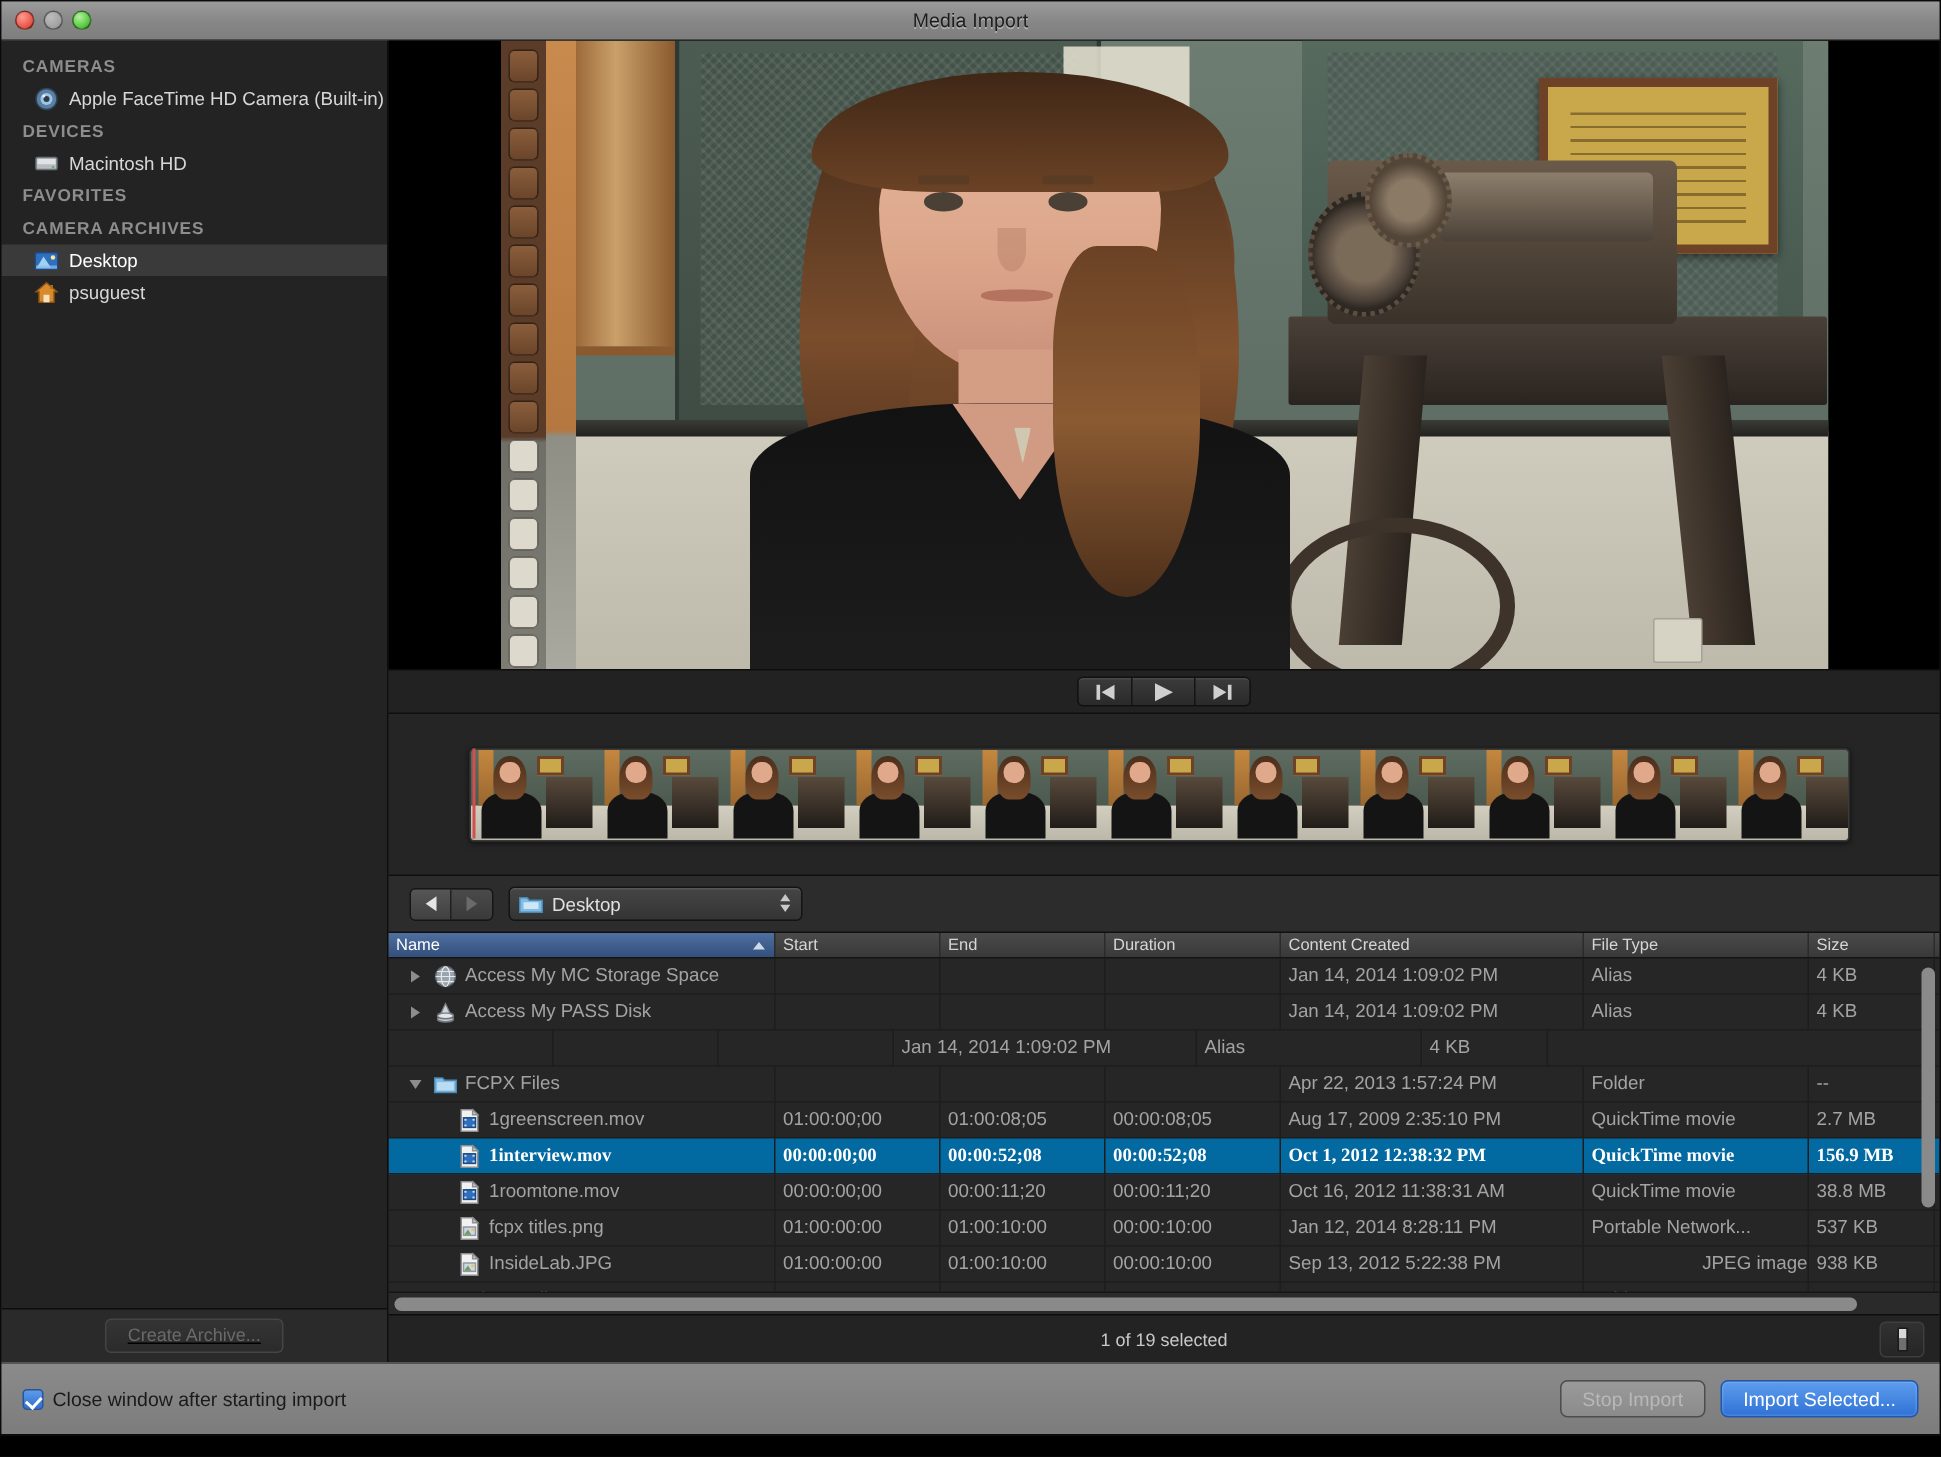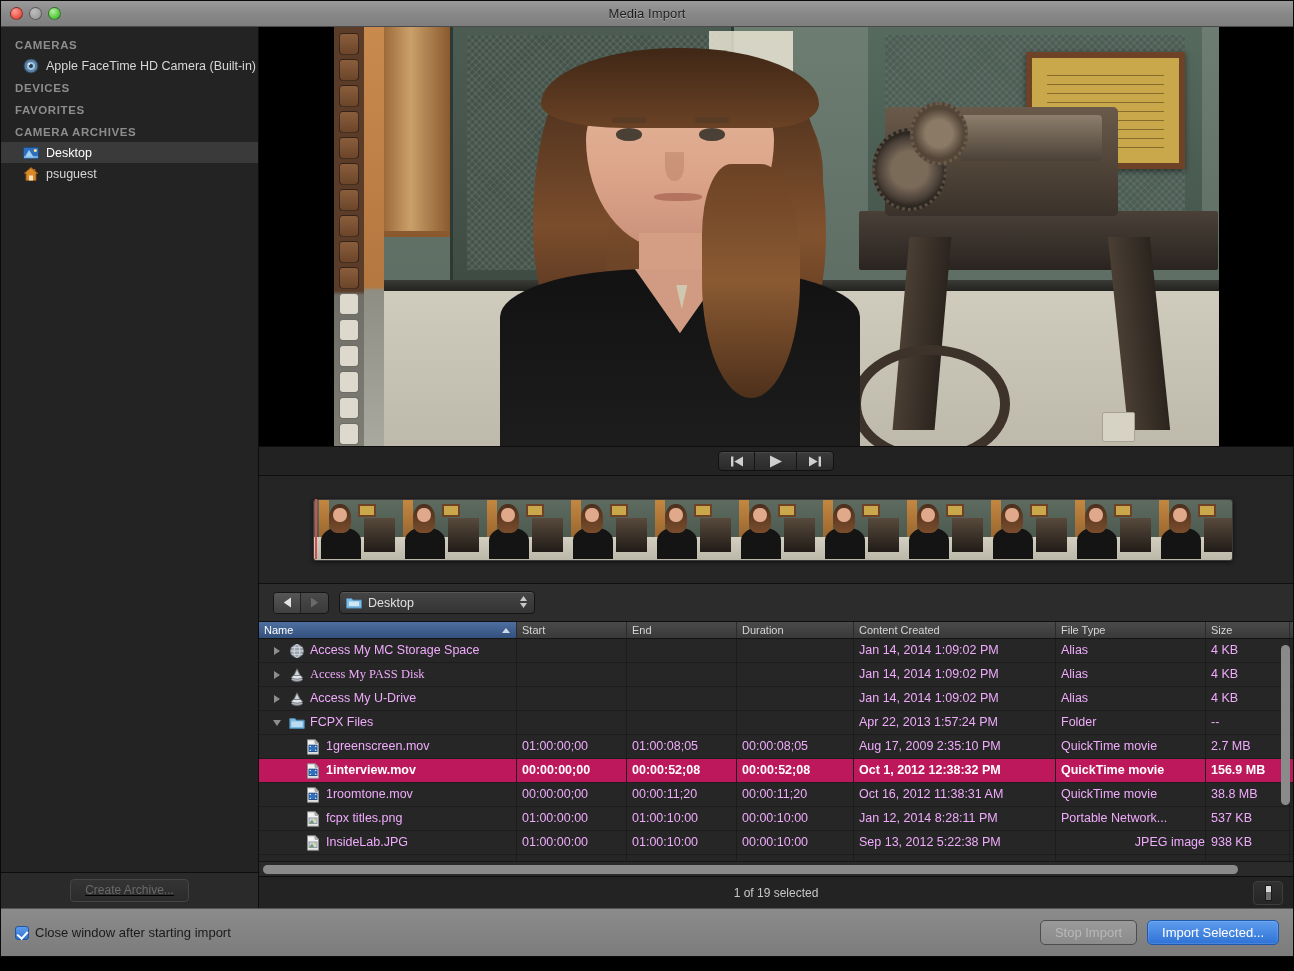--- a/index.html
+++ b/index.html
@@ -294,22 +294,22 @@
   .th { font-size: 11px; color: #d5d5d5; line-height: 16px;
     padding-left: 5px; border-right: 1px solid #2b2b2b;
     overflow: hidden; white-space: nowrap; position: relative; }
   .th.sorted { background: linear-gradient(to bottom,#4e6fa0,#33507c); color:#fff; }
   .th .sortarrow { position: absolute; right: 6px; top: 6px;
     width:0;height:0;border-left:4px solid transparent;border-right:4px solid transparent;
     border-bottom: 5px solid #cdd9e8; }
   #tbody-scroll { flex: 1 1 auto; position: relative; overflow: hidden; }
   #tbody { position: absolute; left:0; top:0; right: 0; }
   .row { display: flex; height: 24px; border-bottom: 1px solid #1d1d1d;
-    align-items: center; font-size: 12.5px; color: #f0abfc; }
-  .row.sel { background: #be185d; color: #fff; font-weight: bold; }
+    align-items: center; font-size: 12.5px; color: #a3a3a3; }
+  .row.sel { background: #0369a1; color: #fff; font-weight: bold; font-family: Liberation Serif, serif; }
   .cell { padding-left: 5px; border-right: 1px solid #1d1d1d; height: 24px;
     line-height: 23px; overflow: hidden; white-space: nowrap; }
   .cell.name { display: flex; align-items: center; gap: 5px; padding-left: 0; }
   .tri { width: 14px; flex: 0 0 14px; display:flex; align-items:center; justify-content:center; }
   .tri i { display:block; width:0;height:0;
     border-top:4.5px solid transparent;border-bottom:4.5px solid transparent;
     border-left:6px solid #8d8d8d; }
   .tri.open i { border-left:4.5px solid transparent;border-right:4.5px solid transparent;
     border-top:6px solid #8d8d8d; border-bottom:none; }
   .ricon { width: 16px; height: 16px; flex: 0 0 16px; }
@@ -374,20 +374,28 @@
           <div class="sb-item">
             <svg width="16" height="16" viewBox="0 0 16 16" class="sb-ico">
               <circle cx="8" cy="8" r="7" fill="#5b7fa3" stroke="#2c4257"></circle>
               <circle cx="8" cy="8" r="4" fill="#9ec6e2"></circle>
               <circle cx="8" cy="8" r="2" fill="#2a3c4c"></circle>
               <circle cx="6.2" cy="6" r="1" fill="#ffffff" opacity=".8"></circle>
             </svg>
             <span>Apple FaceTime HD Camera (Built-in)</span>
           </div>
           <div class="sb-head">DEVICES</div>
+          <div class="sb-item">
+            <svg width="16" height="16" viewBox="0 0 16 16" class="sb-ico">
+              <rect x="1" y="4" width="14" height="8" rx="1.2" fill="#b9bdc2" stroke="#6e737a"></rect>
+              <rect x="2" y="5" width="12" height="3.5" fill="#dfe3e7"></rect>
+              <circle cx="12.4" cy="10.4" r="0.9" fill="#61b25c"></circle>
+            </svg>
+            <span>Macintosh HD</span>
+          </div>
           <div class="sb-head">FAVORITES</div>
           <div class="sb-head">CAMERA ARCHIVES</div>
           <div class="sb-item sel">
             <svg width="16" height="16" viewBox="0 0 16 16" class="sb-ico">
               <rect x="0.5" y="2.5" width="15" height="11" rx="1.2" fill="#2f6fbe" stroke="#1d4b86"></rect>
               <polygon points="1.5,12.5 6,5 11,12.5" fill="#9fd1f2"></polygon>
               <circle cx="12.3" cy="5.6" r="1.5" fill="#ffe98a"></circle>
               <rect x="1" y="11" width="14" height="2.2" fill="#8fc0e8" opacity=".7"></rect>
             </svg>
             <span>Desktop</span>
@@ -669,54 +677,41 @@
                   <span>Access My MC Storage Space</span>
                 </div>
                 <div class="cell" style="width: 110px; flex: 0 0 110px;"></div>
                 <div class="cell" style="width: 110px; flex: 0 0 110px;"></div>
                 <div class="cell" style="width: 117px; flex: 0 0 117px;"></div>
                 <div class="cell" style="width: 202px; flex: 0 0 202px;">Jan 14, 2014 1:09:02 PM</div>
                 <div class="cell" style="width: 150px; flex: 0 0 150px;">Alias</div>
                 <div class="cell" style="width: 84px; flex: 0 0 84px;">4 KB</div>
               </div>
               <div class="row">
-                <div class="cell name" style="width: 258px; flex: 0 0 258px; font-family: Liberation Serif, serif;">
+                <div class="cell name" style="width: 258px; flex: 0 0 258px;">
                   <span style="width: 6px; flex: 0 0 6px;"></span>
                   <span class="tri">
                     <i></i>
                   </span>
                   <svg width="16" height="16" viewBox="0 0 16 16" class="ricon">
                     <ellipse cx="8" cy="12.3" rx="5.3" ry="2" fill="#c3c9ce" stroke="#70777e"></ellipse>
                     <ellipse cx="8" cy="10.2" rx="5.3" ry="2" fill="#e2e6ea" stroke="#70777e"></ellipse>
                     <polygon points="8,1.2 11.6,8.6 4.4,8.6" fill="#7d858d"></polygon>
                     <polygon points="8,3.2 10.3,8 5.7,8" fill="#cfd4d9"></polygon>
                   </svg>
                   <span>Access My PASS Disk</span>
                 </div>
                 <div class="cell" style="width: 110px; flex: 0 0 110px;"></div>
                 <div class="cell" style="width: 110px; flex: 0 0 110px;"></div>
                 <div class="cell" style="width: 117px; flex: 0 0 117px;"></div>
                 <div class="cell" style="width: 202px; flex: 0 0 202px;">Jan 14, 2014 1:09:02 PM</div>
                 <div class="cell" style="width: 150px; flex: 0 0 150px;">Alias</div>
                 <div class="cell" style="width: 84px; flex: 0 0 84px;">4 KB</div>
               </div>
               <div class="row">
-                <div class="cell name" style="width: 258px; flex: 0 0 258px;">
-                  <span style="width: 6px; flex: 0 0 6px;"></span>
-                  <span class="tri">
-                    <i></i>
-                  </span>
-                  <svg width="16" height="16" viewBox="0 0 16 16" class="ricon">
-                    <ellipse cx="8" cy="12.3" rx="5.3" ry="2" fill="#c3c9ce" stroke="#70777e"></ellipse>
-                    <ellipse cx="8" cy="10.2" rx="5.3" ry="2" fill="#e2e6ea" stroke="#70777e"></ellipse>
-                    <polygon points="8,1.2 11.6,8.6 4.4,8.6" fill="#7d858d"></polygon>
-                    <polygon points="8,3.2 10.3,8 5.7,8" fill="#cfd4d9"></polygon>
-                  </svg>
-                  <span>Access My U-Drive</span>
-                </div>
                 <div class="cell" style="width: 110px; flex: 0 0 110px;"></div>
                 <div class="cell" style="width: 110px; flex: 0 0 110px;"></div>
                 <div class="cell" style="width: 117px; flex: 0 0 117px;"></div>
                 <div class="cell" style="width: 202px; flex: 0 0 202px;">Jan 14, 2014 1:09:02 PM</div>
                 <div class="cell" style="width: 150px; flex: 0 0 150px;">Alias</div>
                 <div class="cell" style="width: 84px; flex: 0 0 84px;">4 KB</div>
               </div>
               <div class="row">
                 <div class="cell name" style="width: 258px; flex: 0 0 258px;">
                   <span style="width: 6px; flex: 0 0 6px;"></span>

